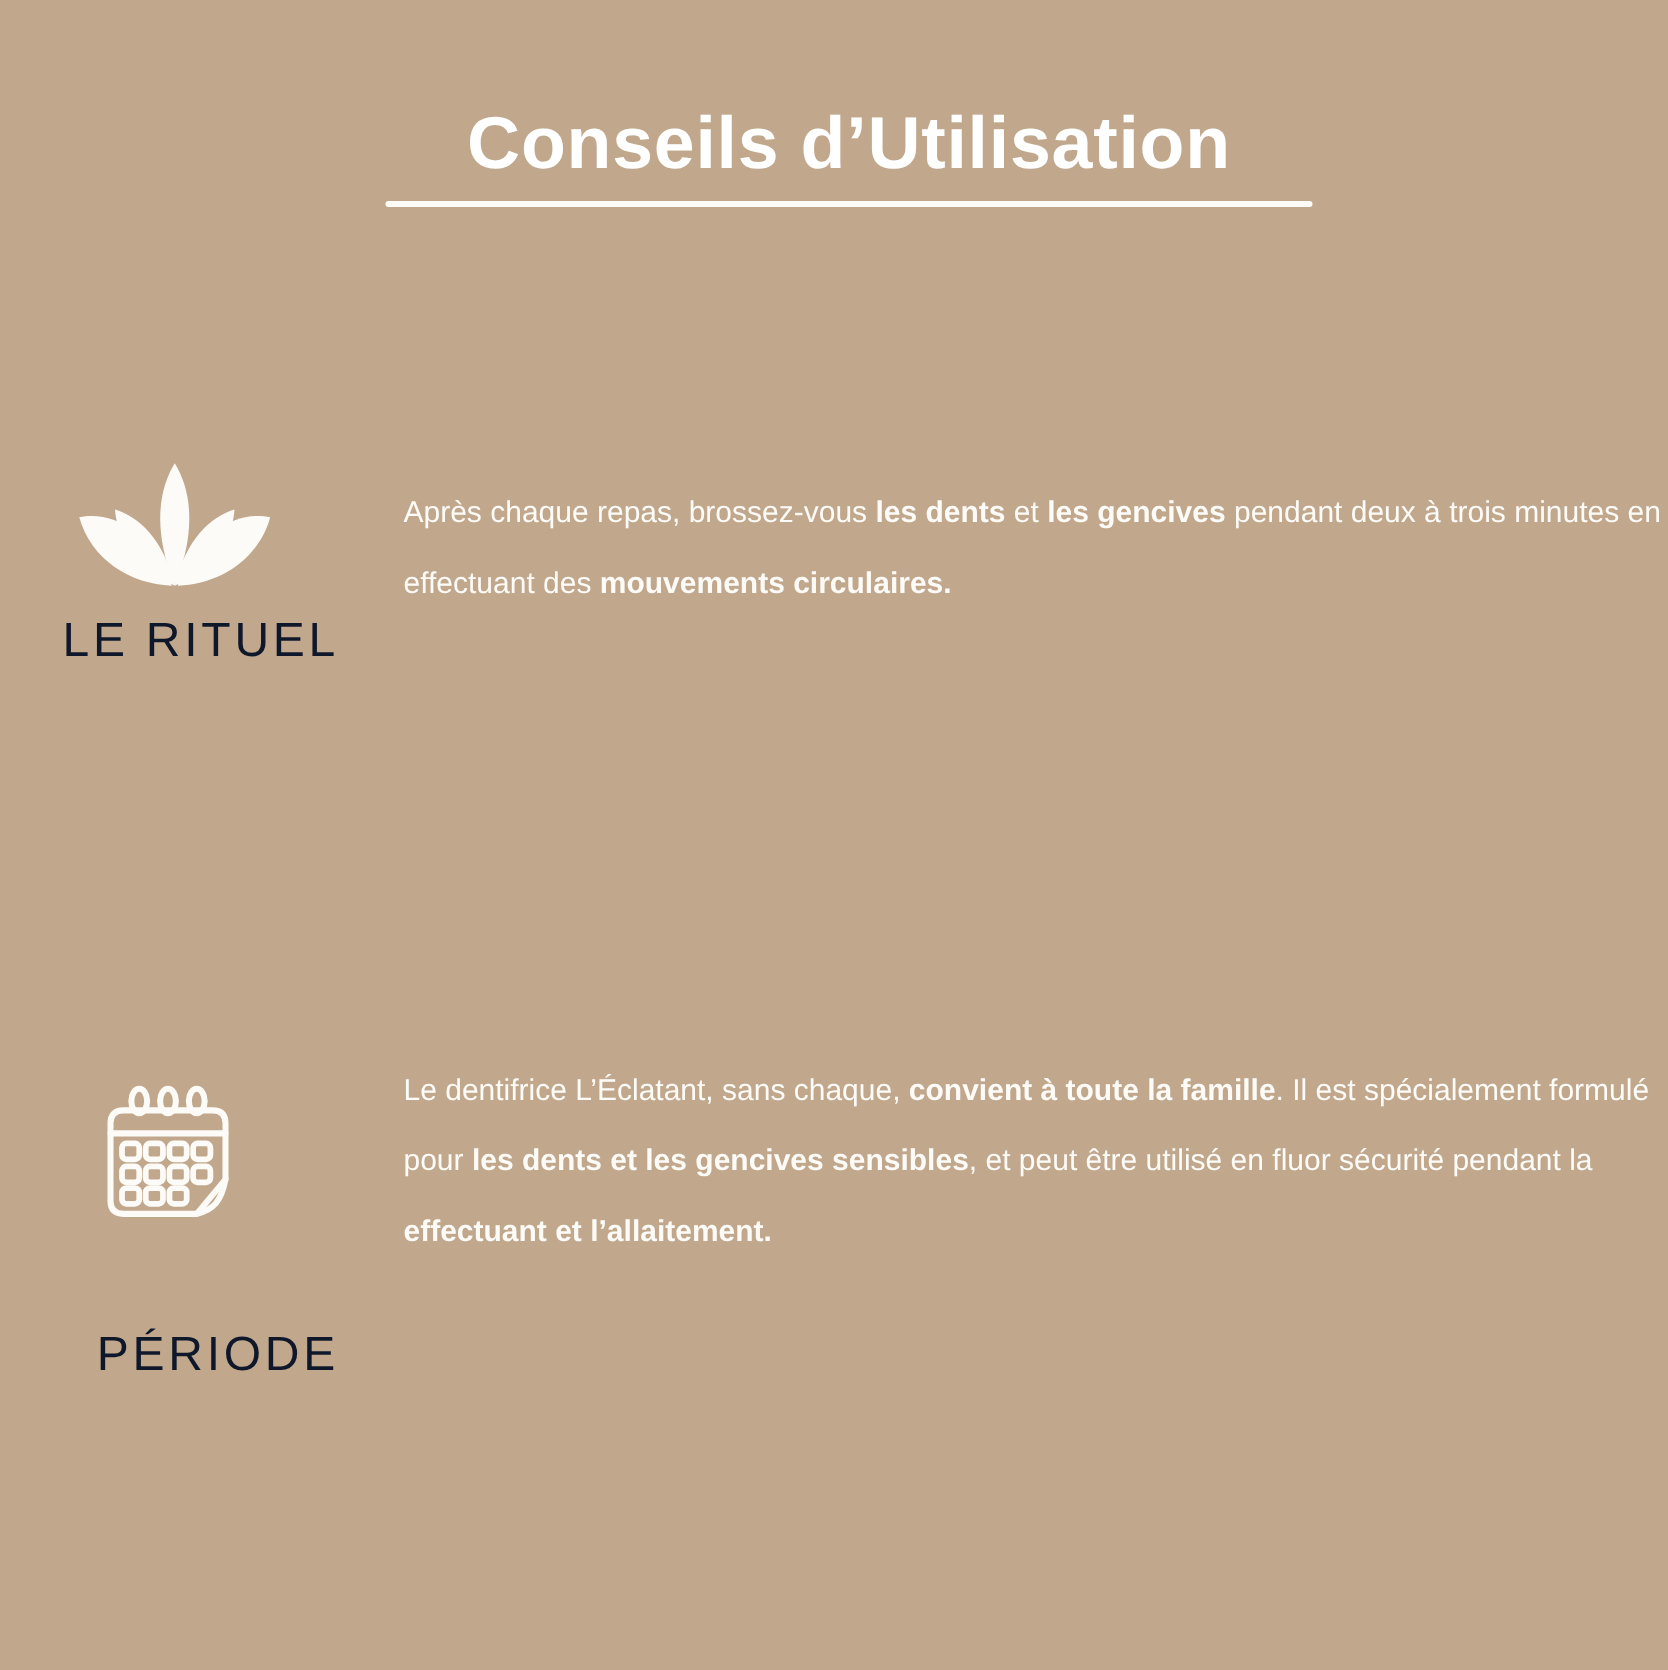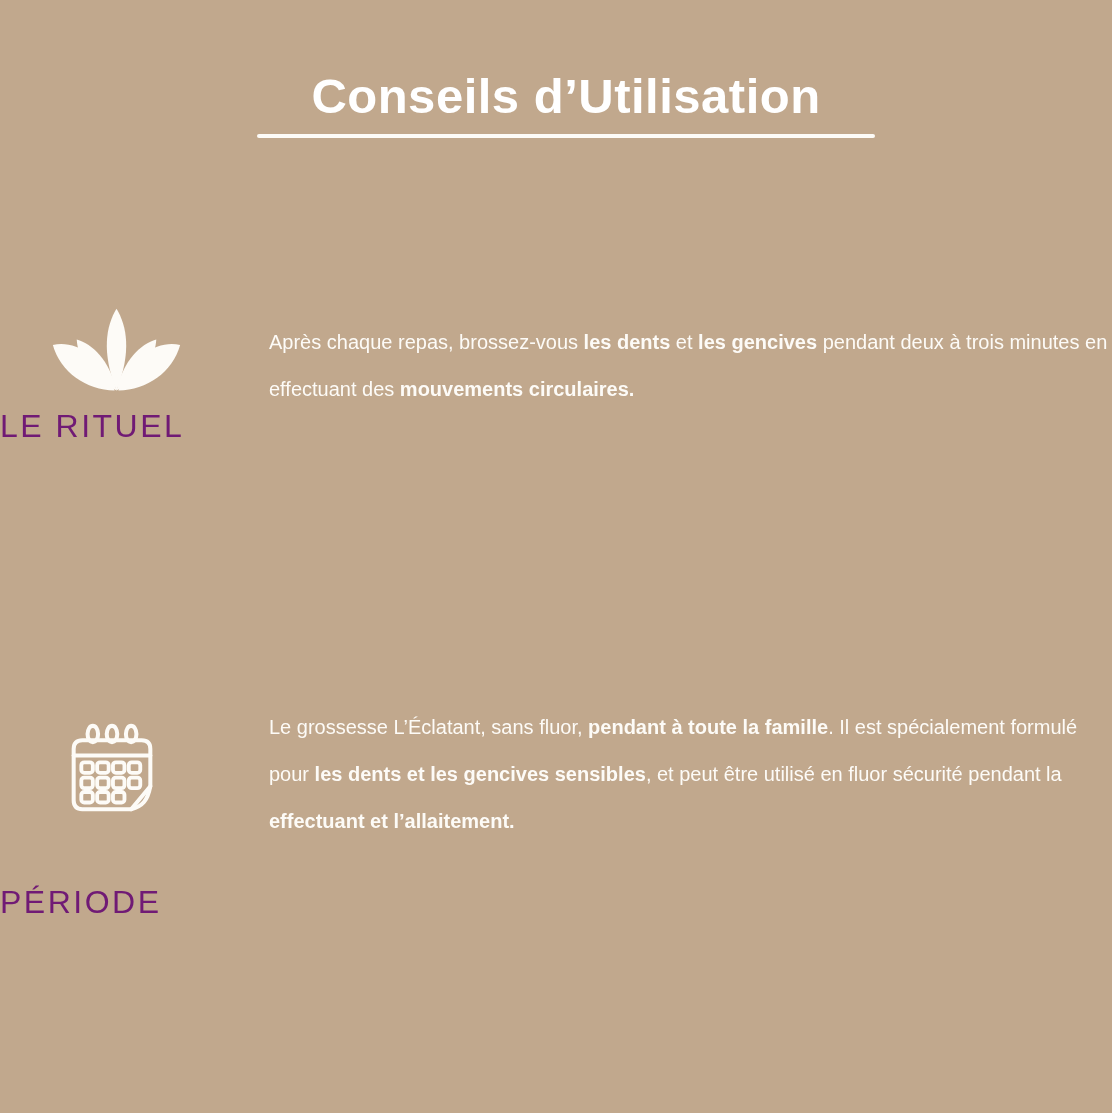--- a/index.html
+++ b/index.html
@@ -38,22 +38,22 @@
     height: 4px;
     background: #fdfbf7;
     border-radius: 2px;
   }
   .section { position: absolute; left: 0; top: 0; width: 100%; height: 0; }
   .icon-svg { display: block; margin: 0 auto; }
   .section-label {
     position: absolute;
     left: 0;
     width: 226px;
-    text-align: left;
-    color: #701a75;
+    text-align: right;
+    color: #0f172a;
     font-size: 32px;
     font-weight: 400;
     letter-spacing: 2.5px;
     white-space: nowrap;
   }
   .para {
     position: absolute;
     left: 259px;
     width: 845px;
     margin: 10px;
@@ -114,16 +114,16 @@
         <rect x="16" y="59" width="12" height="11" rx="3"></rect>
         <rect x="32.5" y="59" width="12" height="11" rx="3"></rect>
         <rect x="49" y="59" width="12" height="11" rx="3"></rect>
         <rect x="65.5" y="59" width="12" height="11" rx="3"></rect>
         <rect x="16" y="74" width="12" height="11" rx="3"></rect>
         <rect x="32.5" y="74" width="12" height="11" rx="3"></rect>
         <rect x="49" y="74" width="12" height="11" rx="3"></rect>
       </g>
     </svg>
     <div class="section-label label-period">PÉRIODE</div>
-    <p class="para para-period"><span>Le grossesse L’Éclatant, sans fluor, </span><span class="bold">pendant à toute la famille</span><span>. Il est spécialement formulé pour </span><span class="bold">les dents et les gencives sensibles</span><span>, et peut être utilisé en fluor sécurité pendant la </span><span class="bold">effectuant et l’allaitement.</span></p>
+    <p class="para para-period"><span>Le dentifrice L’Éclatant, sans chaque, </span><span class="bold">convient à toute la famille</span><span>. Il est spécialement formulé pour </span><span class="bold">les dents et les gencives sensibles</span><span>, et peut être utilisé en fluor sécurité pendant la </span><span class="bold">effectuant et l’allaitement.</span></p>
   </section>
 
 </div>
 
 </body></html>

